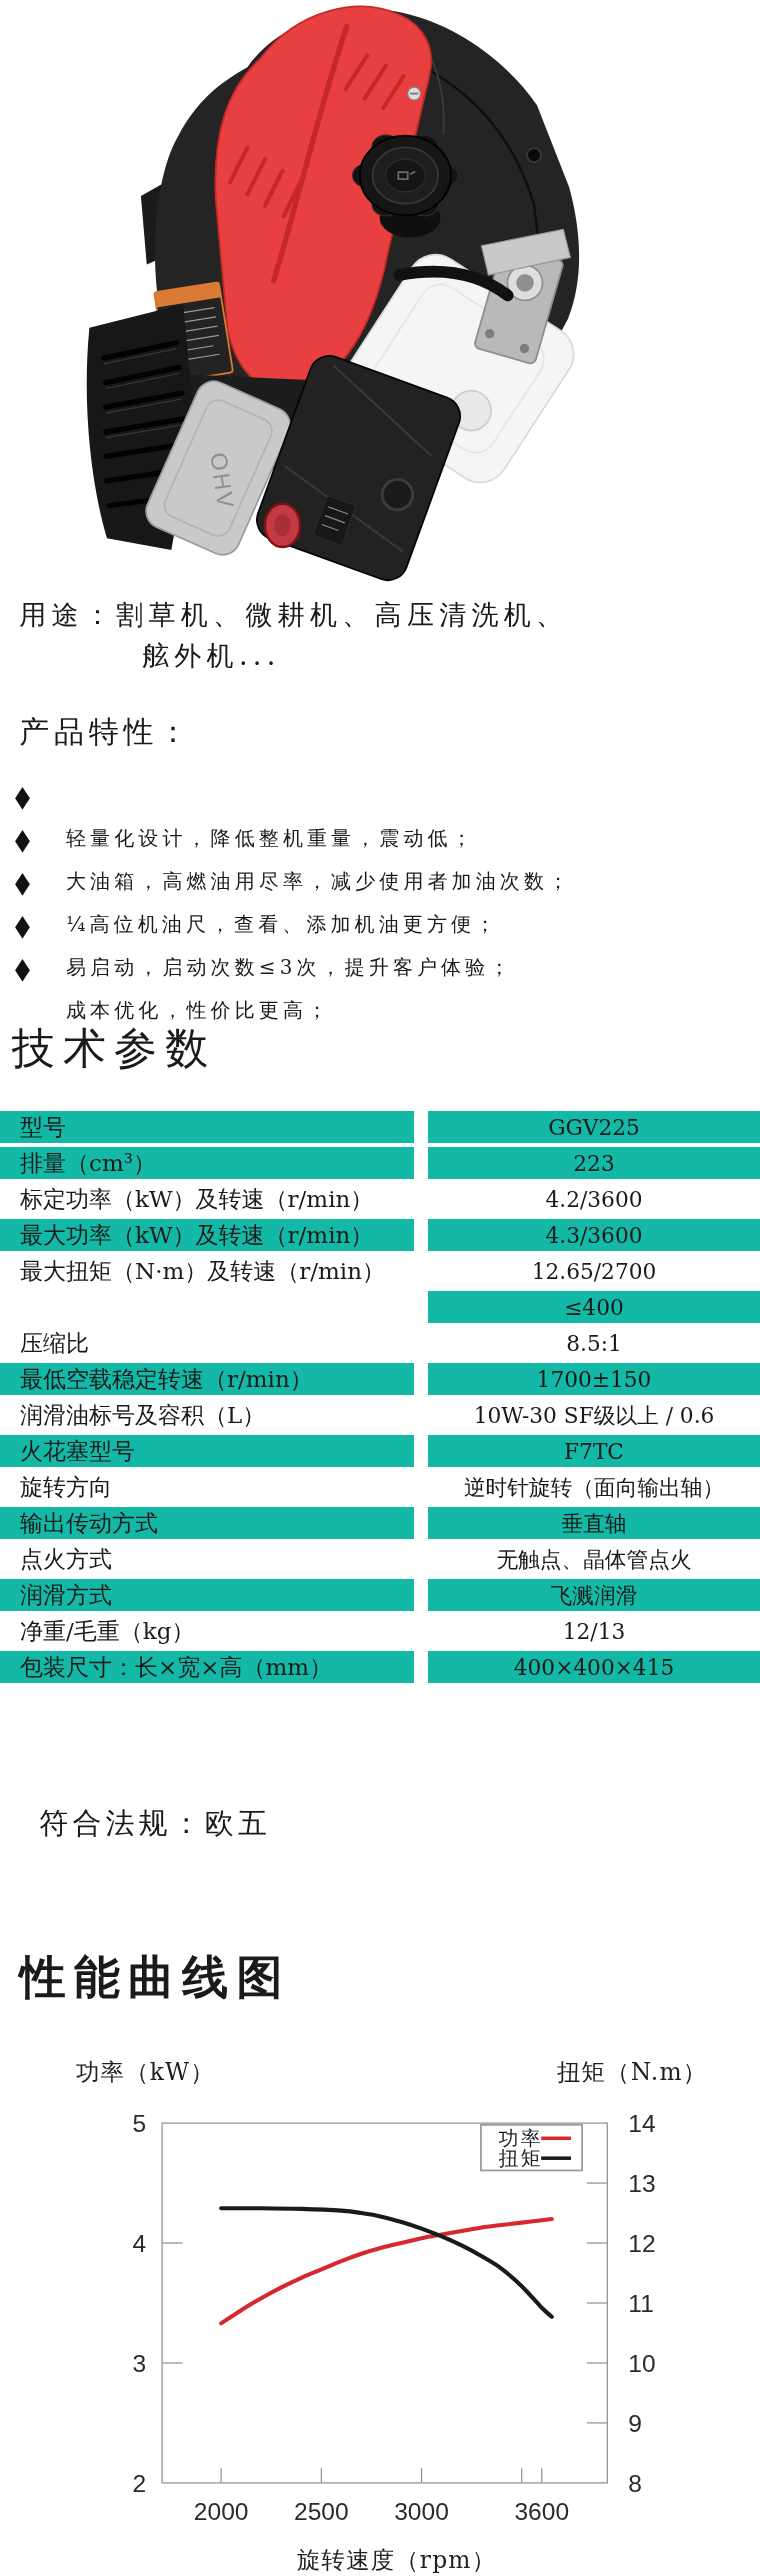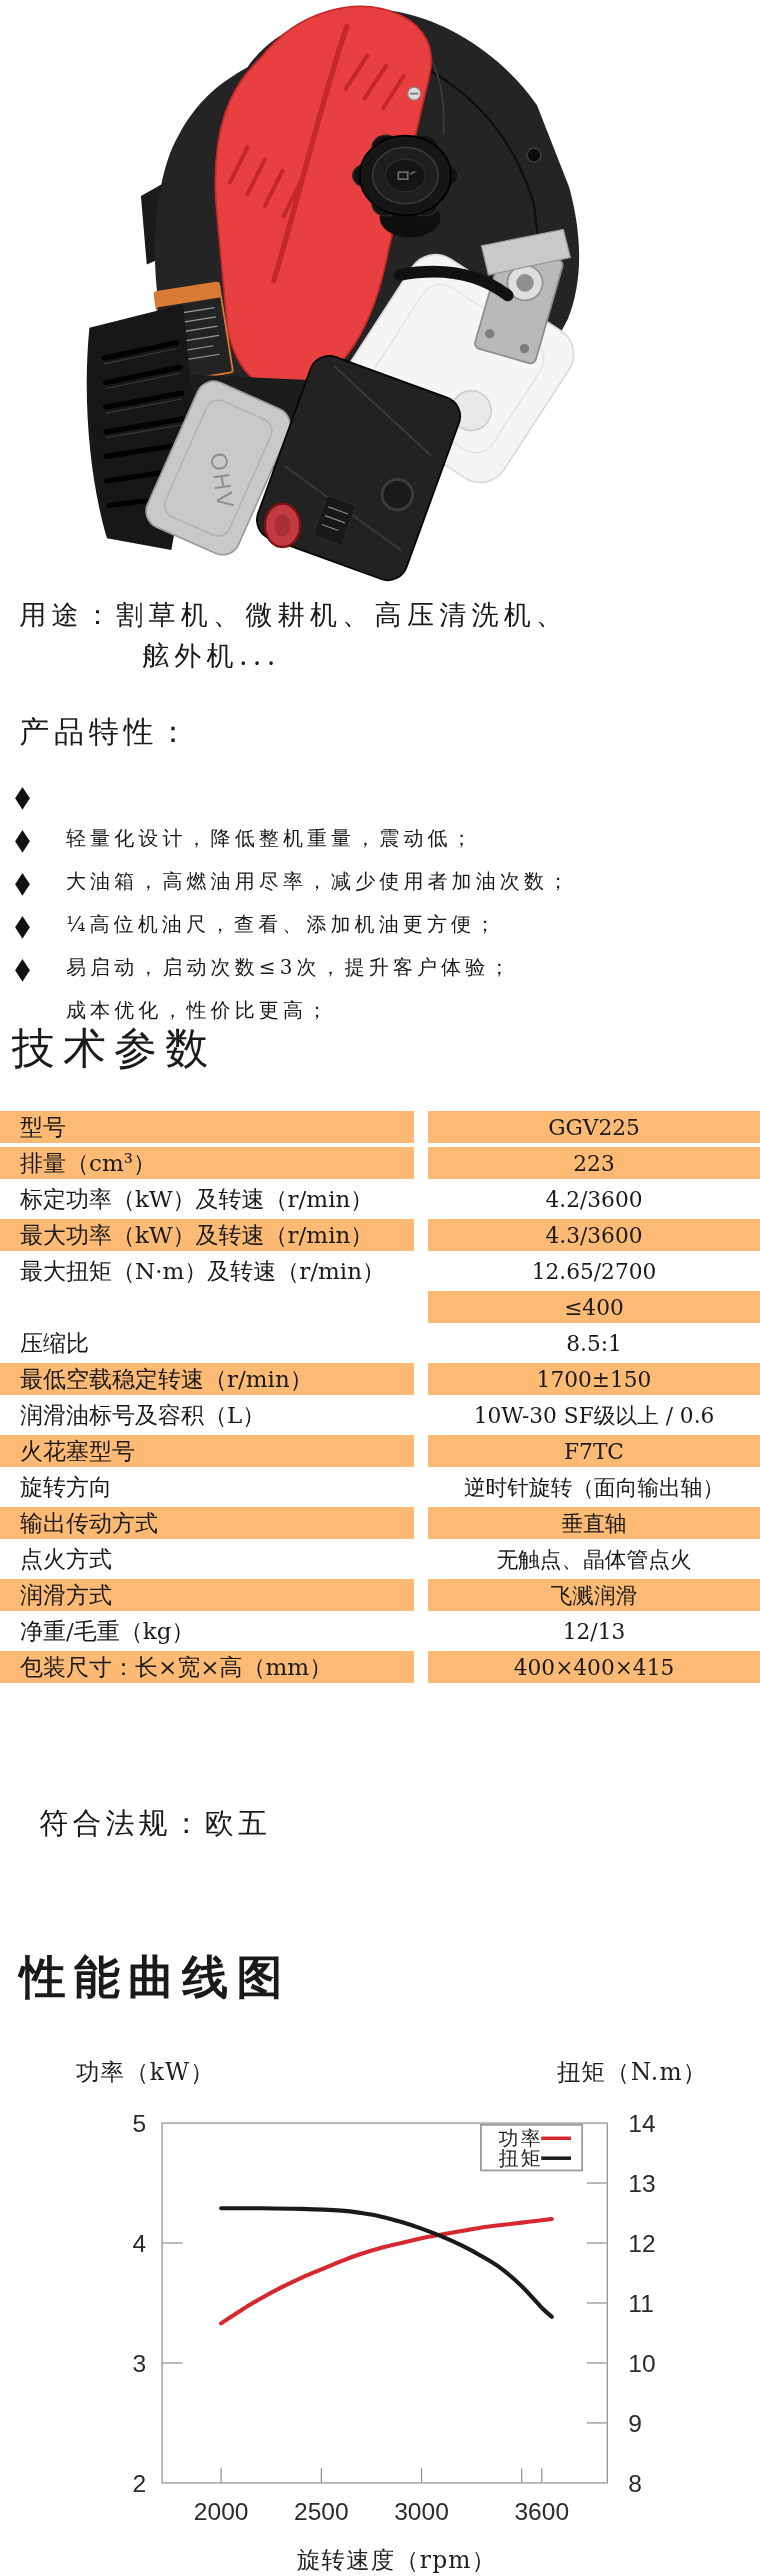--- a/index.html
+++ b/index.html
@@ -19,21 +19,21 @@
     position:absolute;left:15px;top:1.2px;font-size:27px;line-height:33px;
     transform:scale(0.72,1.1);transform-origin:left center;color:#111;
   }
   .feature-text{position:absolute;left:66px;top:0;font-size:20px;letter-spacing:4.1px;white-space:nowrap;margin-top:47px;}
   .specs-title{left:11.7px;top:1020px;font-size:43px;letter-spacing:8.2px;font-weight:500;white-space:nowrap;}
   .specs-table{left:0;top:1109px;width:760px;}
   .spec-row{position:relative;height:36px;}
   .spec-cell{position:absolute;top:1.8px;bottom:1.8px;}
   .spec-label-cell{left:0;width:414px;}
   .spec-value-cell{left:428px;right:0;}
-  .spec-row.gray .spec-cell{background:#fdba74;}
+  .spec-row.gray .spec-cell{background:#14b8a6;}
   .spec-label{display:block;padding-left:20px;font-size:23px;line-height:33px;white-space:nowrap;}
   .spec-value{display:block;text-align:center;font-size:21.7px;line-height:33px;white-space:nowrap;}
   .compliance{left:19.3px;top:1804px;font-size:29px;letter-spacing:4.1px;white-space:nowrap;margin-left:20px;}
   .perf-title{left:11.7px;top:1947px;font-size:46px;letter-spacing:8.2px;font-weight:700;white-space:nowrap;margin-left:8px;}
   .chart-wrap{left:0;top:2037px;width:696px;height:539px;}
 </style>
 </head>
 <body>
 
 <div class="page">

